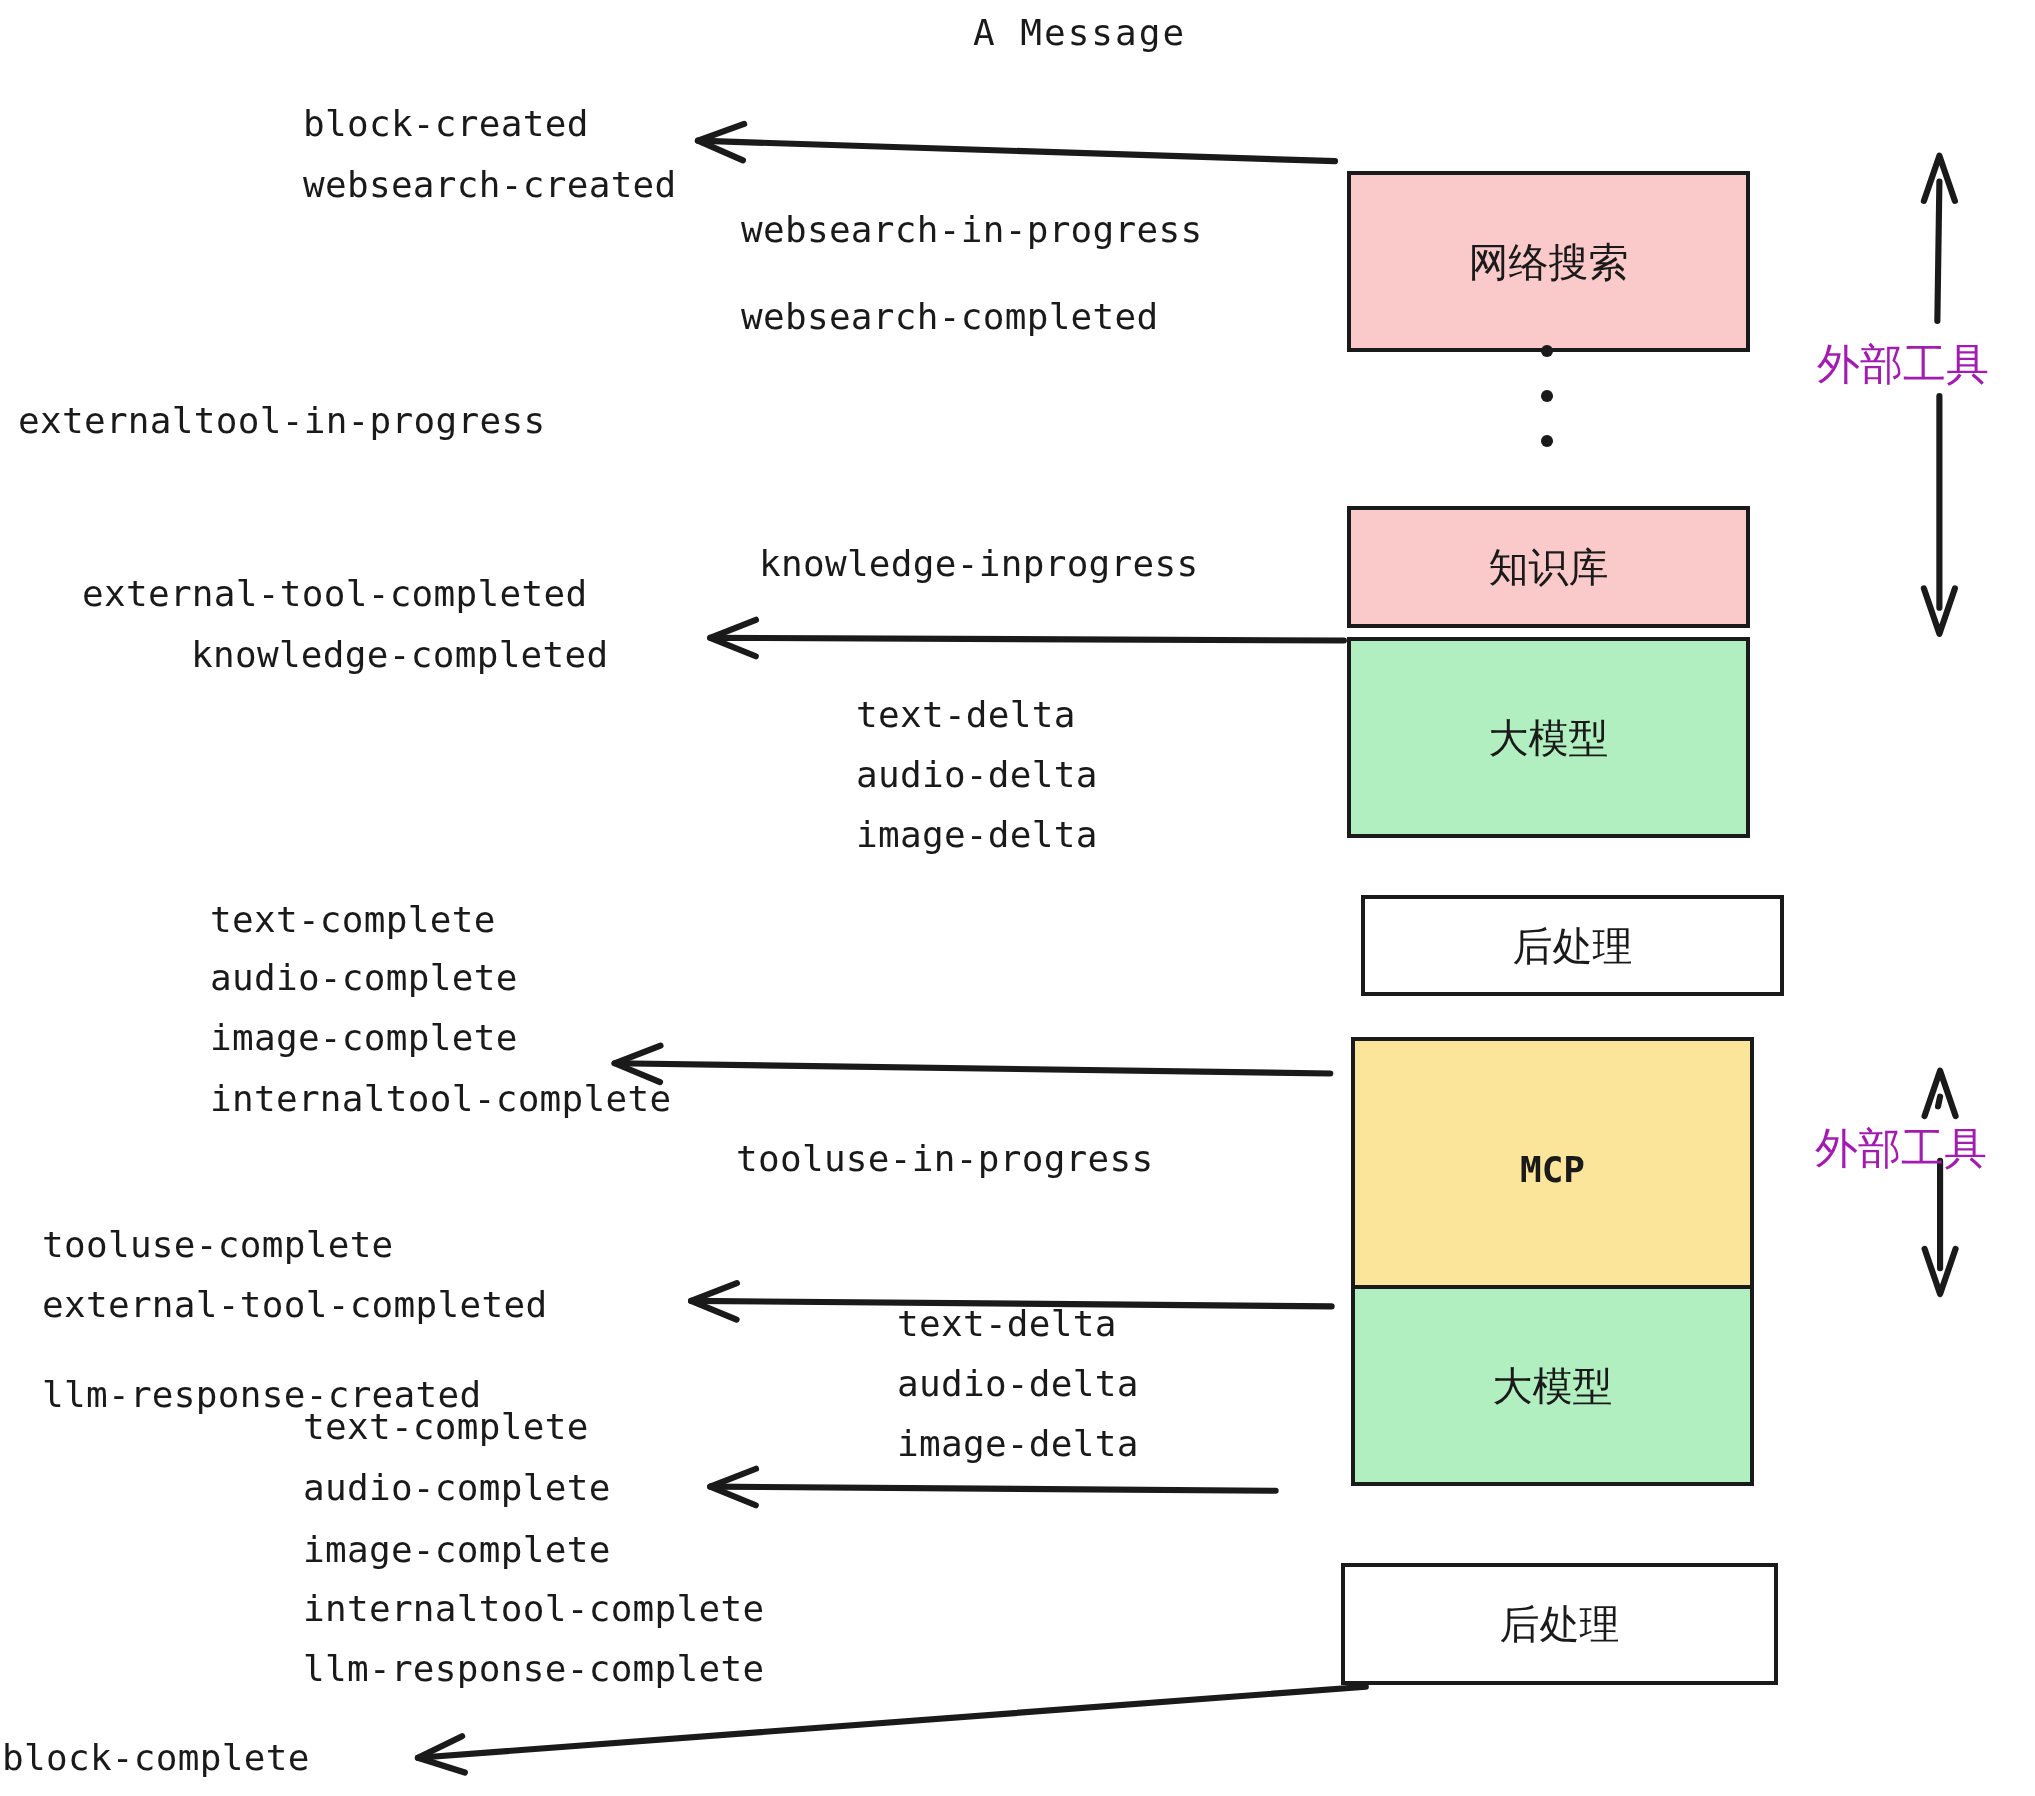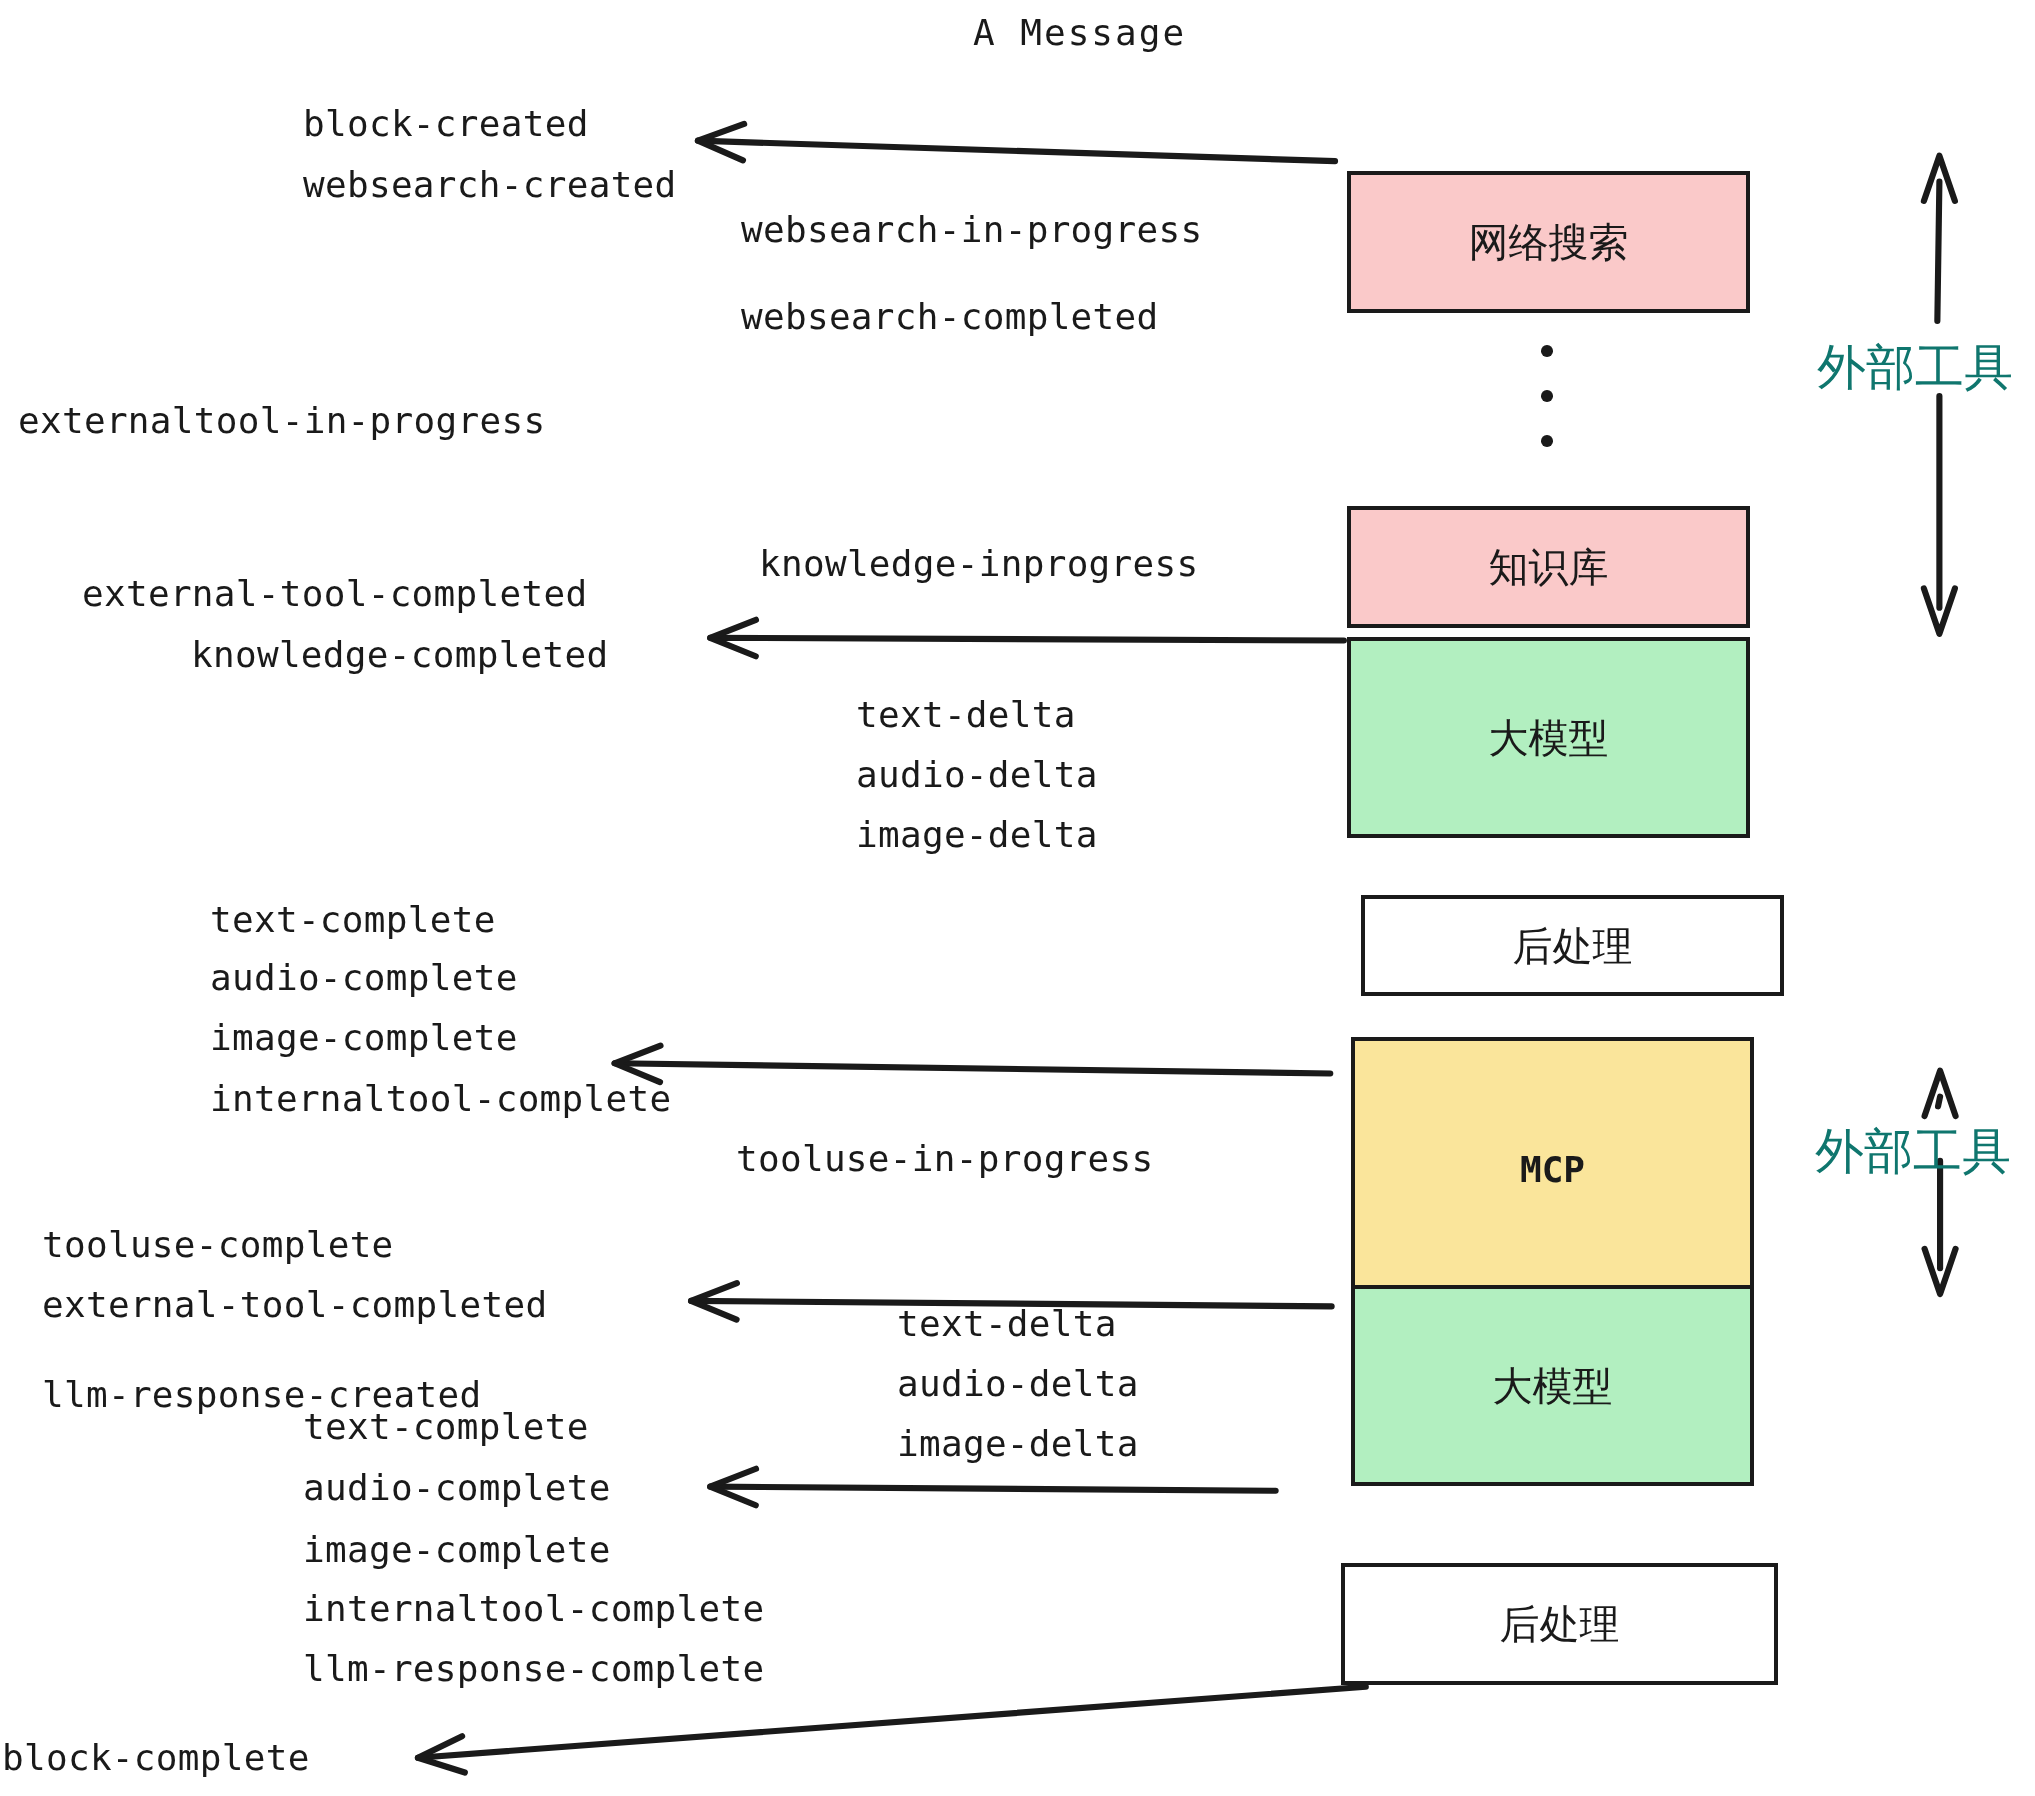--- a/index.html
+++ b/index.html
@@ -53,22 +53,22 @@
     text-align: center;
   }
   .boxlabel.mono {
     font-family: "DejaVu Sans Mono", "Liberation Mono", monospace;
     font-size: 36px;
     font-weight: 600;
   }
   .sidelabel {
     position: absolute;
     font-family: "DejaVu Sans", "Liberation Sans", sans-serif;
-    font-size: 49px;
-    color: #0f766e;
+    font-size: 43px;
+    color: #a21caf;
     white-space: pre;
     line-height: 1;
   }
   .nodebox {
     position: absolute;
     box-sizing: border-box;
     border: 4.1px solid #1a1a1a;
     display: flex;
     align-items: center;
     justify-content: center;
@@ -128,21 +128,21 @@
       </g>
       <g>
         <line x1="2838" y1="1620" x2="2841" y2="1606" stroke="#1a1a1a" stroke-width="9" stroke-linecap="round"></line>
         <path d="M 2818.3 1634.2 L 2841 1568 L 2863.7 1634.2" fill="none" stroke="#1a1a1a" stroke-width="9" stroke-linecap="round" stroke-linejoin="round"></path>
         <line x1="2841" y1="1700" x2="2841" y2="1857" stroke="#1a1a1a" stroke-width="9" stroke-linecap="round"></line>
         <path d="M 2863.7 1828.8 L 2841 1895 L 2818.3 1828.8" fill="none" stroke="#1a1a1a" stroke-width="9" stroke-linecap="round" stroke-linejoin="round"></path>
       </g>
     </svg>
 
   <div id="nodes">
-      <div class="nodebox" style="left: 1347px; top: 171px; width: 403px; height: 142px; background: rgb(250, 201, 201); border-color: rgb(26, 26, 26);">
+      <div class="nodebox" style="left: 1347px; top: 171px; width: 403px; height: 181px; background: rgb(250, 201, 201); border-color: rgb(26, 26, 26);">
         <div class="boxlabel" style="position: static;">网络搜索</div>
       </div>
       <div class="nodebox" style="left: 1347px; top: 506px; width: 403px; height: 122px; background: rgb(250, 201, 201); border-color: rgb(26, 26, 26);">
         <div class="boxlabel" style="position: static;">知识库</div>
       </div>
       <div class="nodebox" style="left: 1347px; top: 637px; width: 403px; height: 201px; background: rgb(178, 239, 192); border-color: rgb(26, 26, 26);">
         <div class="boxlabel" style="position: static;">大模型</div>
       </div>
       <div class="nodebox" style="left: 1361px; top: 895px; width: 423px; height: 101px; background: rgb(255, 255, 255); border-color: rgb(26, 26, 26);">
         <div class="boxlabel" style="position: static;">后处理</div>

